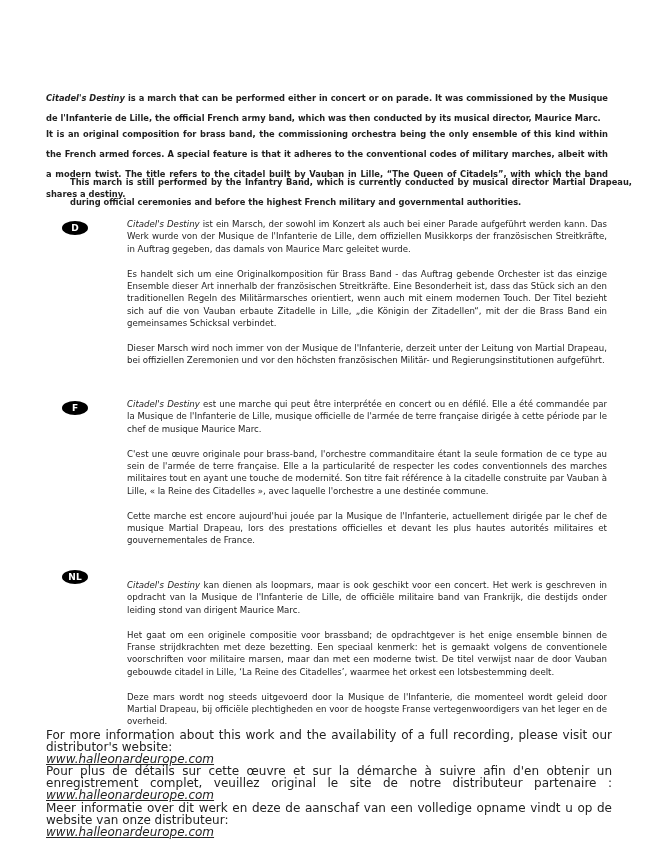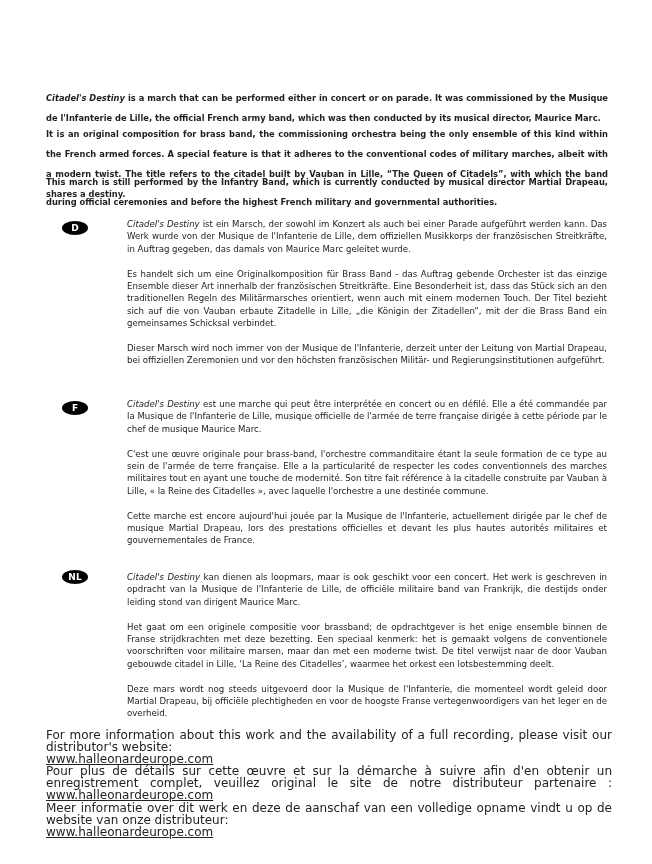--- a/index.html
+++ b/index.html
@@ -29,37 +29,37 @@
     position: absolute; left: 127px; width: 480px;
     font-size: 8.6px; line-height: 12.4px; text-align: justify; color: #232323;
   }
   .lang-text p { margin: 0 0 12.4px 0; }
   .lang-text p:last-child { margin-bottom: 0; }
   .footer {
     position: absolute; left: 46px; top: 729px; width: 566px;
     font-size: 12px; line-height: 12.1px; color: #222;
   }
   .footer .line { display: block; text-align: justify; }
-  .footer a, .link { color: #222; text-decoration: underline; }
+  .footer a, .link { color: #222; text-decoration: underline; font-style: italic; }
 </style>
 </head>
 <body>
 
 <div class="page">
 
 
   <div class="en" style="top:88px;">
     <p style="font-weight:600;">
       <em>Citadel's Destiny</em><span> is a march that can be performed either in concert or on parade. It was commissioned by the Musique de l'Infanterie de Lille, the official French army band, which was then conducted by its musical director, Maurice Marc.</span>
     </p>
   </div>
   <div class="en" style="top:124px;">
     <p style="font-weight:600;">It is an original composition for brass band, the commissioning orchestra being the only ensemble of this kind within the French armed forces. A special feature is that it adheres to the conventional codes of military marches, albeit with a modern twist. The title refers to the citadel built by Vauban in Lille, “The Queen of Citadels”, with which the band shares a destiny.</p>
   </div>
-  <div class="en" style="top:172px;">
+  <div class="en" style="top:172px;margin-left:24px;">
     <p style="font-weight:600;">This march is still performed by the Infantry Band, which is currently conducted by musical director Martial Drapeau, during official ceremonies and before the highest French military and governmental authorities.</p>
   </div>
 
   <div class="lang-block" style="top:218px;">
     <div class="badge" style="top:3px;">D</div>
     <div class="lang-text" style="top:0;">
       <p><em>Citadel's Destiny</em><span> ist ein Marsch, der sowohl im Konzert als auch bei einer Parade aufgeführt werden kann. Das Werk wurde von der Musique de l'Infanterie de Lille, dem offiziellen Musikkorps der französischen Streitkräfte, in Auftrag gegeben, das damals von Maurice Marc geleitet wurde.</span></p>
       <p>Es handelt sich um eine Originalkomposition für Brass Band - das Auftrag gebende Orchester ist das einzige Ensemble dieser Art innerhalb der französischen Streitkräfte. Eine Besonderheit ist, dass das Stück sich an den traditionellen Regeln des Militärmarsches orientiert, wenn auch mit einem modernen Touch. Der Titel bezieht sich auf die von Vauban erbaute Zitadelle in Lille, „die Königin der Zitadellen“, mit der die Brass Band ein gemeinsames Schicksal verbindet.</p>
       <p>Dieser Marsch wird noch immer von der Musique de l'Infanterie, derzeit unter der Leitung von Martial Drapeau, bei offiziellen Zeremonien und vor den höchsten französischen Militär- und Regierungsinstitutionen aufgeführt.</p>
     </div>
@@ -69,21 +69,21 @@
     <div class="badge" style="top:3px;">F</div>
     <div class="lang-text" style="top:0;">
       <p><em>Citadel's Destiny</em><span> est une marche qui peut être interprétée en concert ou en défilé. Elle a été commandée par la Musique de l'Infanterie de Lille, musique officielle de l'armée de terre française dirigée à cette période par le chef de musique Maurice Marc.</span></p>
       <p>C'est une œuvre originale pour brass-band, l'orchestre commanditaire étant la seule formation de ce type au sein de l'armée de terre française. Elle a la particularité de respecter les codes conventionnels des marches militaires tout en ayant une touche de modernité. Son titre fait référence à la citadelle construite par Vauban à Lille, « la Reine des Citadelles », avec laquelle l'orchestre a une destinée commune.</p>
       <p>Cette marche est encore aujourd'hui jouée par la Musique de l'Infanterie, actuellement dirigée par le chef de musique Martial Drapeau, lors des prestations officielles et devant les plus hautes autorités militaires et gouvernementales de France.</p>
     </div>
   </div>
 
   <div class="lang-block" style="top:567px;">
     <div class="badge" style="top:3px;">NL</div>
-    <div class="lang-text" style="top:4px;">
+    <div class="lang-text" style="top:12px;">
       <p><em>Citadel's Destiny</em><span> kan dienen als loopmars, maar is ook geschikt voor een concert. Het werk is geschreven in opdracht van la Musique de l'Infanterie de Lille, de officiële militaire band van Frankrijk, die destijds onder leiding stond van dirigent Maurice Marc.</span></p>
       <p>Het gaat om een originele compositie voor brassband; de opdrachtgever is het enige ensemble binnen de Franse strijdkrachten met deze bezetting. Een speciaal kenmerk: het is gemaakt volgens de conventionele voorschriften voor militaire marsen, maar dan met een moderne twist. De titel verwijst naar de door Vauban gebouwde citadel in Lille, ‘La Reine des Citadelles’, waarmee het orkest een lotsbestemming deelt.</p>
       <p>Deze mars wordt nog steeds uitgevoerd door la Musique de l'Infanterie, die momenteel wordt geleid door Martial Drapeau, bij officiële plechtigheden en voor de hoogste Franse vertegenwoordigers van het leger en de overheid.</p>
     </div>
   </div>
 
   <div class="footer">
     <span class="line">For more information about this work and the availability of a full recording, please visit our distributor's website:</span>
     <span class="line"><a class="link">www.halleonardeurope.com</a></span>
     <span class="line"><span>Pour plus de détails sur cette œuvre et sur la démarche à suivre afin d'en obtenir un enregistrement complet, veuillez original le site de notre distributeur partenaire : </span><a class="link">www.halleonardeurope.com</a></span>

